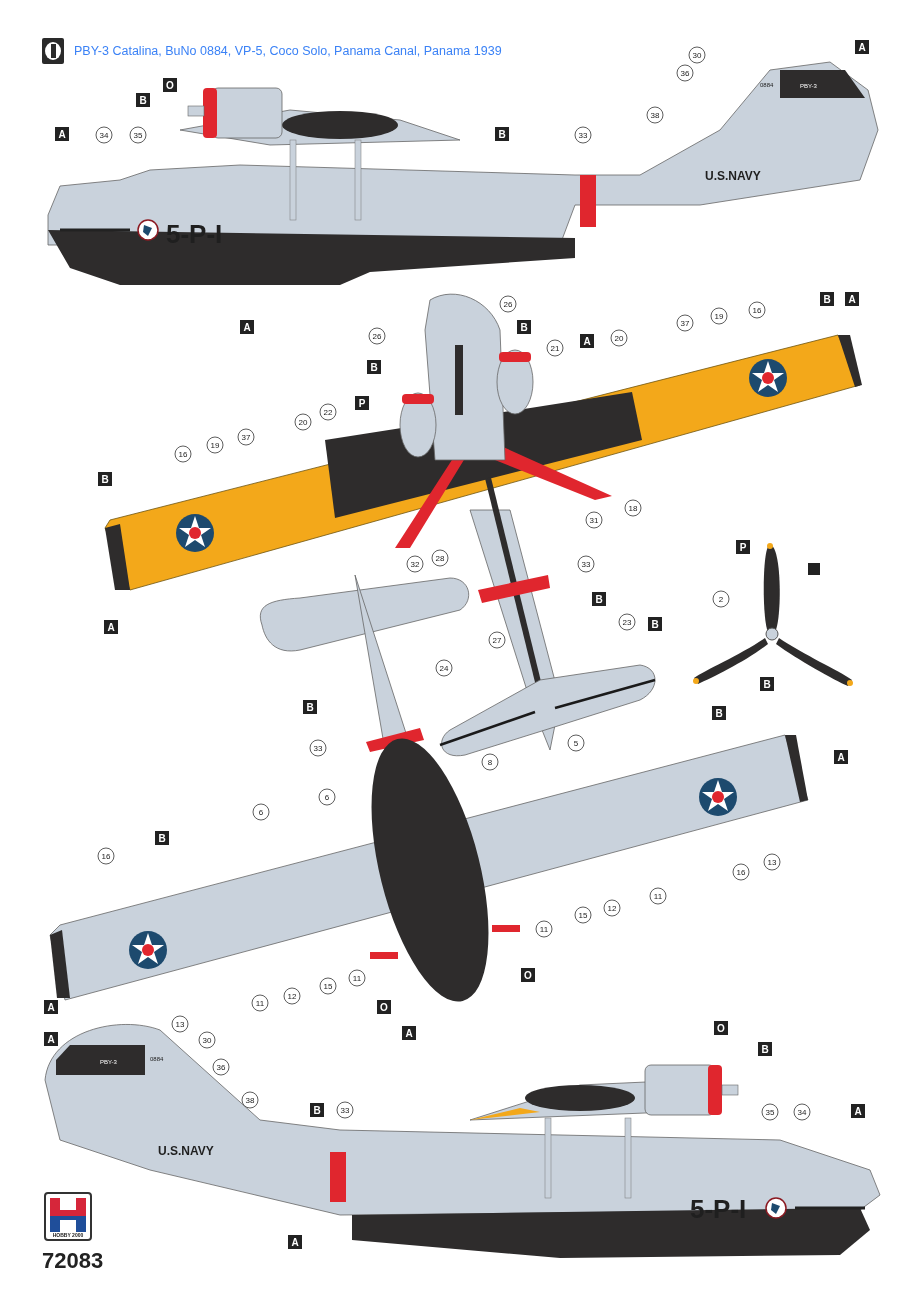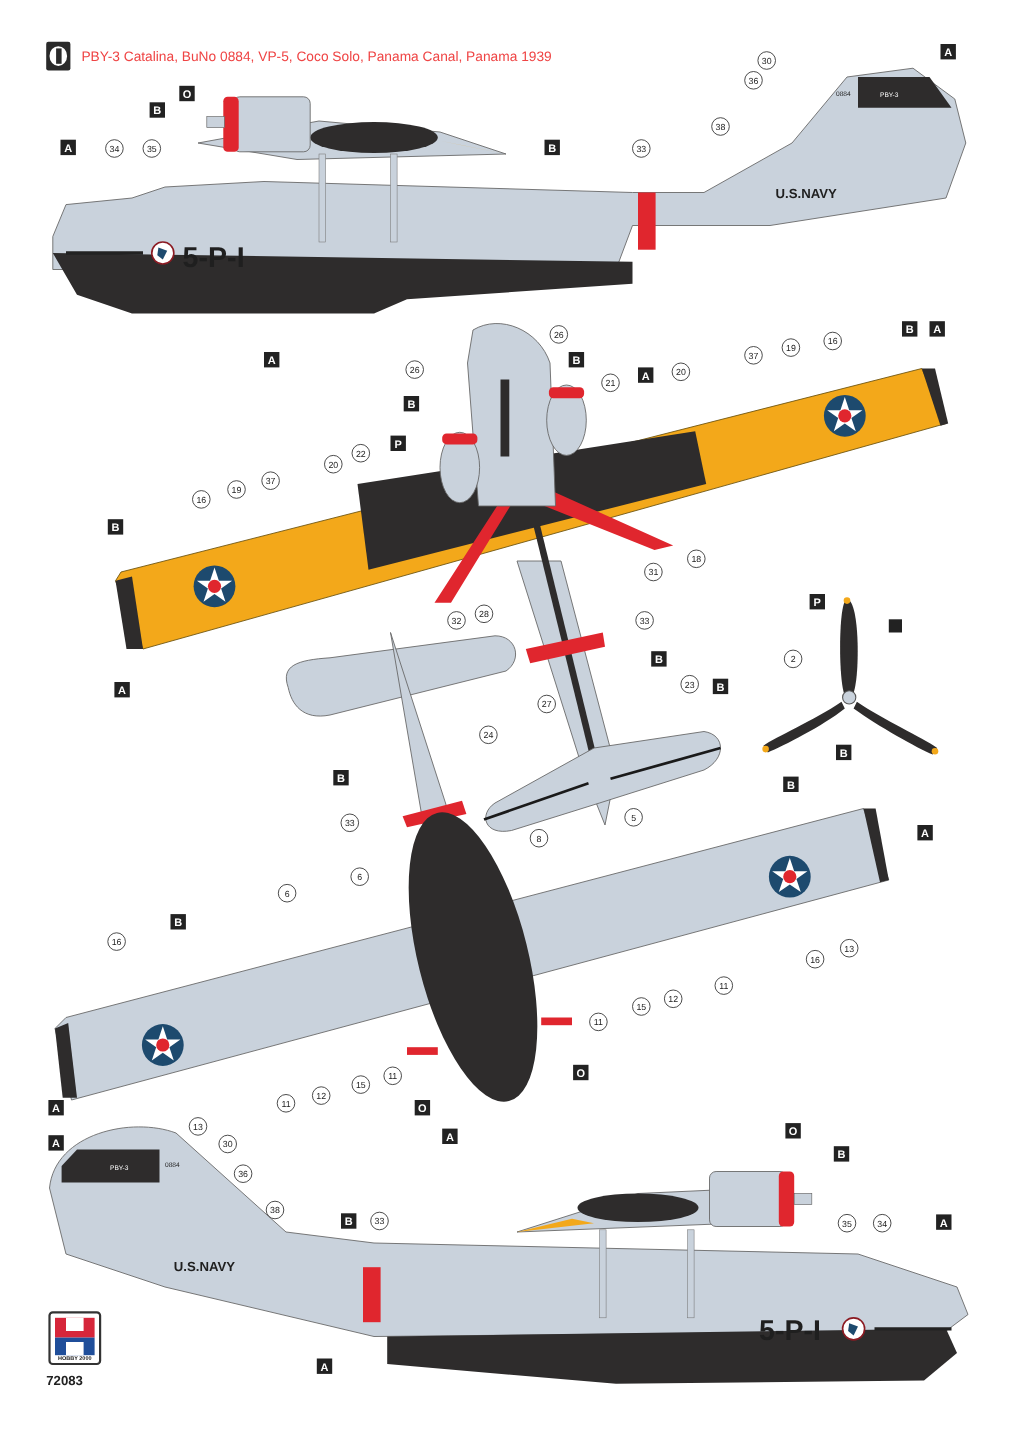--- a/index.html
+++ b/index.html
@@ -2,28 +2,28 @@
 <html><head>
 <meta charset="utf-8">
 <style>
   html,body{margin:0;padding:0;background:#ffffff;}
   body{width:919px;height:1300px;position:relative;overflow:hidden;font-family:"Liberation Sans",sans-serif;}
   #canvas{position:absolute;left:0;top:0;width:919px;height:1300px;}
   .header{position:absolute;left:42px;top:38px;display:flex;align-items:center;gap:10px;}
   .scheme-badge{width:22px;height:26px;background:#2a2a2a;border-radius:2px;position:relative;}
   .scheme-badge .ring{position:absolute;left:3px;top:4px;width:16px;height:18px;border-radius:50%;background:#fff;}
   .scheme-badge .bar{position:absolute;left:9px;top:6px;width:5px;height:14px;background:#2a2a2a;}
-  .title{font-size:12.5px;color:#ef4444;}
+  .title{font-size:12.5px;color:#3b82f6;}
   .logo{position:absolute;left:44px;top:1192px;width:44px;height:45px;border:2px solid #333;border-radius:4px;background:#fff;}
   .logo .top{position:absolute;left:4px;top:4px;width:36px;height:18px;background:#d6263a;}
   .logo .bot{position:absolute;left:4px;top:22px;width:36px;height:16px;background:#1f4e9a;}
   .logo .hole1{position:absolute;left:14px;top:4px;width:16px;height:12px;background:#fff;}
   .logo .hole2{position:absolute;left:14px;top:26px;width:16px;height:12px;background:#fff;}
   .logo .txt{position:absolute;left:4px;top:38px;width:36px;font-size:5px;color:#222;text-align:center;font-weight:bold;}
-  .kit{position:absolute;left:42px;top:1248px;font-size:12px;font-weight:bold;color:#222;}
+  .kit{position:absolute;left:42px;top:1248px;font-size:22px;font-weight:bold;color:#222;}
   svg text{font-family:"Liberation Sans",sans-serif;}
 </style>
 </head>
 <body>
 
 <div id="canvas">
 
   <div class="header">
     <div class="scheme-badge">
         <div class="ring"></div>

